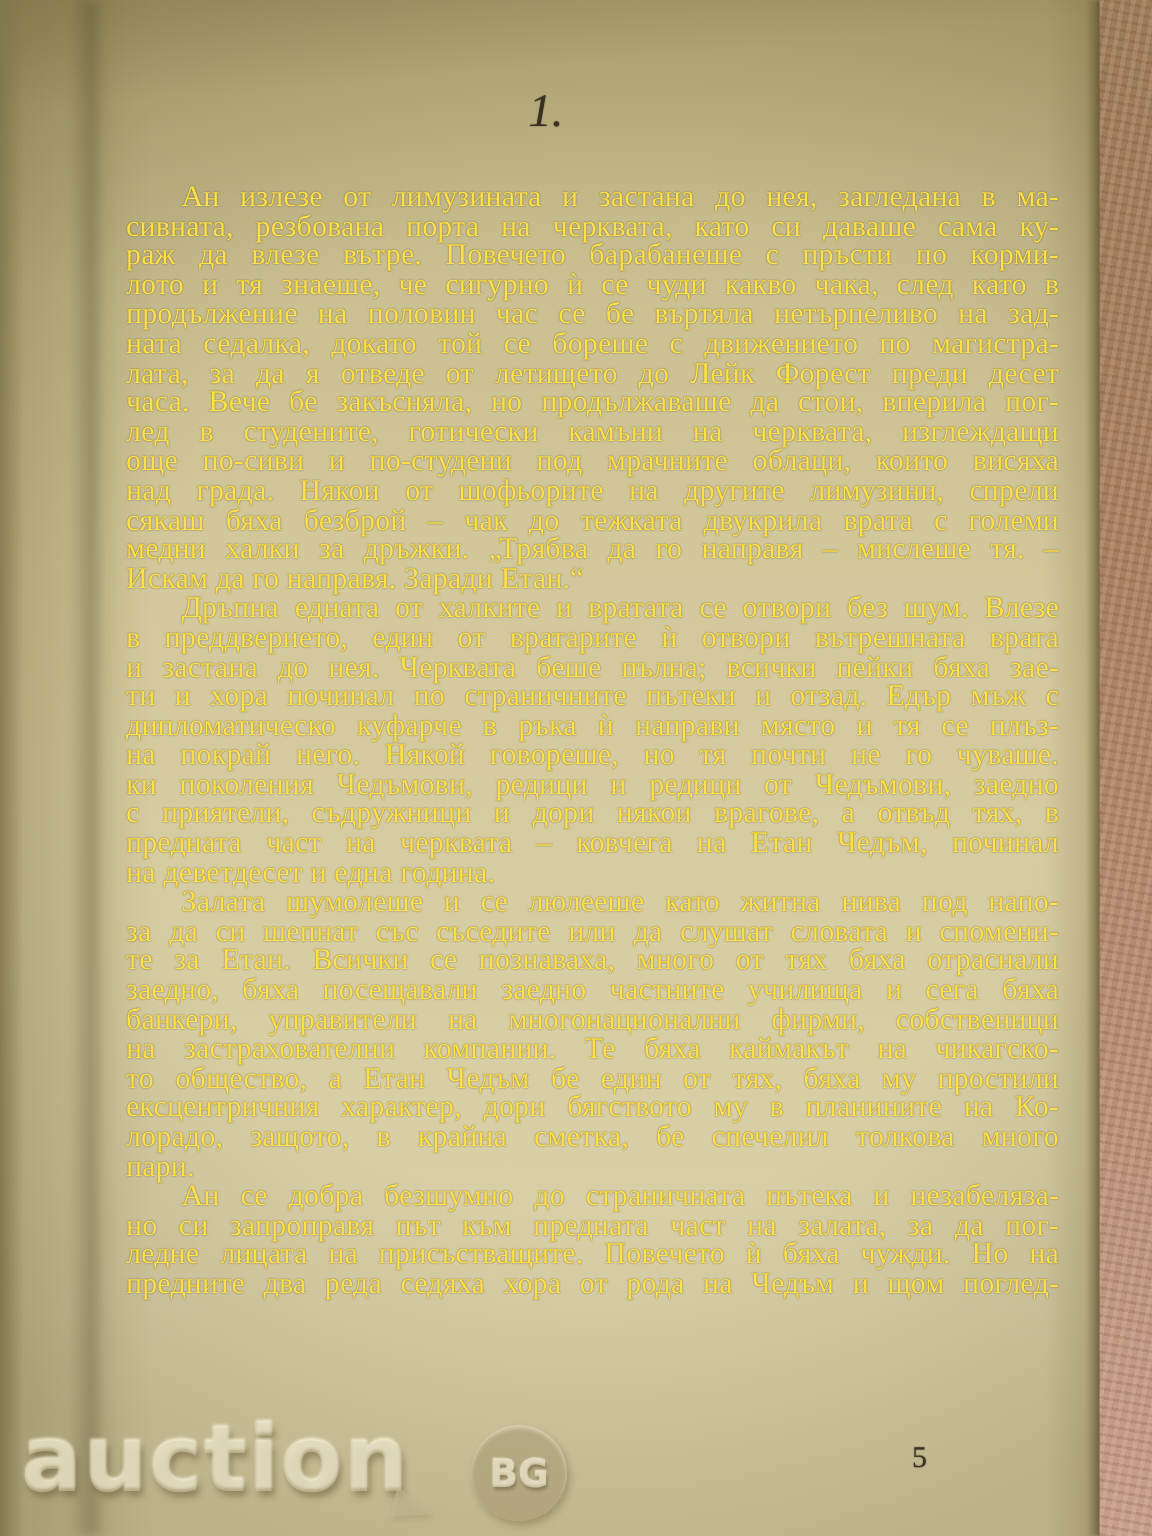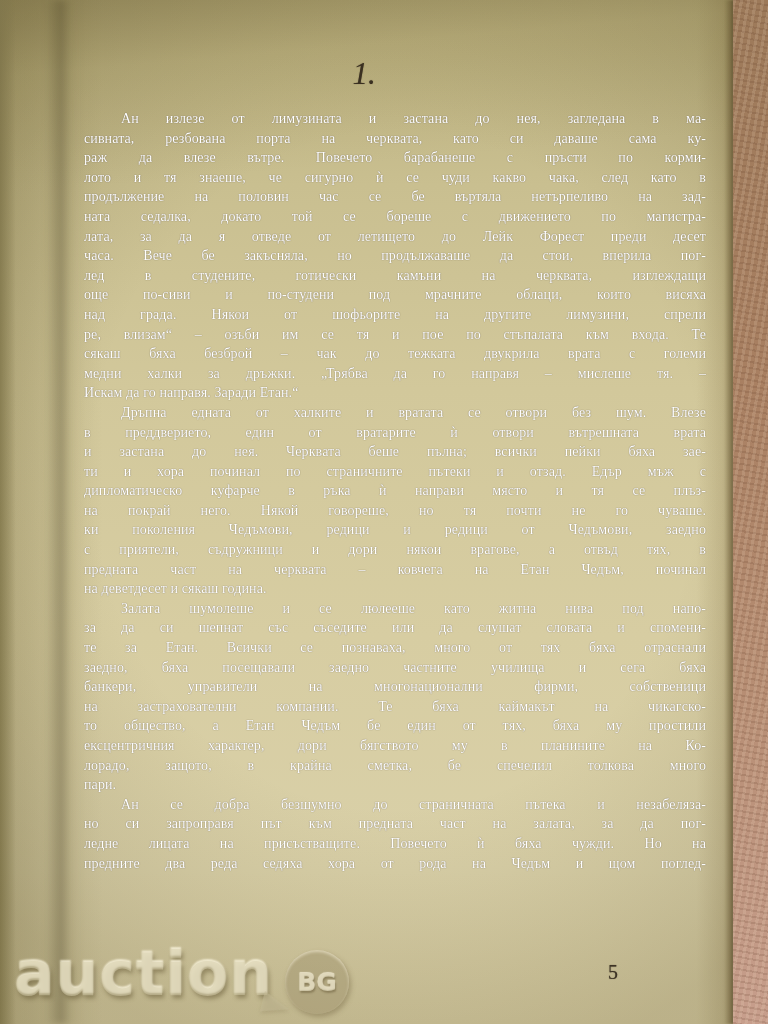--- a/index.html
+++ b/index.html
@@ -41,42 +41,42 @@
       linear-gradient(180deg, #9d7a5a 0%, #a98062 38%, #b78e74 68%, #c79e8c 100%);
   }
   
   .content{position:absolute;left:0;top:0;width:733px;height:1024px;}
   .chapter{
     position:absolute;left:84px;top:56px;width:560px;text-align:center;
     font-style:italic;font-size:31px;color:#3a3021;
     text-shadow:0 0 1px rgba(55,45,30,0.65);
   }
   .body-text{
-    position:absolute;left:84px;top:109px;width:622px;
-    font-size:14px;line-height:19.6px;color:#ffffff;
+    position:absolute;left:84px;top:122px;width:622px;
+    font-size:20px;line-height:19.6px;color:#fde047;
     text-shadow:0 0 1px rgba(48,38,26,0.72);
     letter-spacing:0.1px;
   }
   .line{text-align:justify;text-align-last:justify;height:19.6px;overflow:visible;white-space:nowrap0;}
   .line.first{text-indent:37px;}
   .line.lastshort{text-align-last:left;}
   .page-number{
     position:absolute;left:608px;top:961px;font-size:20px;color:#3d3325;
     text-shadow:0 0 1px rgba(48,38,26,0.7);
   }
   
   .watermark{position:absolute;left:10px;top:942px;width:420px;height:82px;pointer-events:none;}
   .wm-text{
     position:absolute;left:4px;top:2px;
     font-family:"DejaVu Sans", sans-serif;font-weight:bold;font-size:60px;line-height:60px;
     letter-spacing:1px;color:rgba(214,205,172,0.50);
     text-shadow:0 -2px 2px rgba(255,250,228,0.75), 2px 3px 4px rgba(96,83,48,0.48);
   }
   .wm-badge{
-    position:absolute;left:275px;top:8px;width:64px;height:64px;border-radius:50%;
+    position:absolute;left:304px;top:8px;width:64px;height:64px;border-radius:50%;
     background:rgba(146,133,98,0.38);
     box-shadow:inset 0 2px 3px rgba(255,250,228,0.5), 2px 3px 5px rgba(96,83,48,0.35);
     display:flex;align-items:center;justify-content:center;
   }
   .wm-badge-label{
     font-family:"DejaVu Sans", sans-serif;font-weight:bold;font-size:25px;
     color:rgba(222,214,184,0.75);
     text-shadow:0 -1px 1px rgba(255,250,228,0.7), 1px 2px 2px rgba(96,83,48,0.45);
   }
   .wm-play{
@@ -106,36 +106,35 @@
           <div class="line">сивната, резбована порта на черквата, като си даваше сама ку-</div>
           <div class="line">раж да влезе вътре. Повечето барабанеше с пръсти по корми-</div>
           <div class="line">лото и тя знаеше, че сигурно ѝ се чуди какво чака, след като в</div>
           <div class="line">продължение на половин час се бе въртяла нетърпеливо на зад-</div>
           <div class="line">ната седалка, докато той се бореше с движението по магистра-</div>
           <div class="line">лата, за да я отведе от летището до Лейк Форест преди десет</div>
           <div class="line">часа. Вече бе закъсняла, но продължаваше да стои, вперила пог-</div>
           <div class="line">лед в студените, готически камъни на черквата, изглеждащи</div>
           <div class="line">още по-сиви и по-студени под мрачните облаци, които висяха</div>
           <div class="line">над града. Някои от шофьорите на другите лимузини, спрели</div>
-          <div class="line">ре, влизам“ – озъби им се тя и пое по стъпалата към входа. Те</div>
           <div class="line">сякаш бяха безброй – чак до тежката двукрила врата с големи</div>
           <div class="line">медни халки за дръжки. „Трябва да го направя – мислеше тя. –</div>
           <div class="line lastshort">Искам да го направя. Заради Етан.“</div>
         </div>
         <div>
           <div class="line first">Дръпна едната от халките и вратата се отвори без шум. Влезе</div>
           <div class="line">в преддверието, един от вратарите ѝ отвори вътрешната врата</div>
           <div class="line">и застана до нея. Черквата беше пълна; всички пейки бяха зае-</div>
           <div class="line">ти и хора починал по страничните пътеки и отзад. Едър мъж с</div>
           <div class="line">дипломатическо куфарче в ръка ѝ направи място и тя се плъз-</div>
           <div class="line">на покрай него. Някой говореше, но тя почти не го чуваше.</div>
           <div class="line">ки поколения Чедъмови, редици и редици от Чедъмови, заедно</div>
           <div class="line">с приятели, съдружници и дори някои врагове, а отвъд тях, в</div>
           <div class="line">предната част на черквата – ковчега на Етан Чедъм, починал</div>
-          <div class="line lastshort">на деветдесет и сякаш година.</div>
+          <div class="line lastshort">на деветдесет и една година.</div>
         </div>
         <div>
           <div class="line first">Залата шумолеше и се люлееше като житна нива под напо-</div>
           <div class="line">за да си шепнат със съседите или да слушат словата и спомени-</div>
           <div class="line">те за Етан. Всички се познаваха, много от тях бяха отраснали</div>
           <div class="line">заедно, бяха посещавали заедно частните училища и сега бяха</div>
           <div class="line">банкери, управители на многонационални фирми, собственици</div>
           <div class="line">на застрахователни компании. Те бяха каймакът на чикагско-</div>
           <div class="line">то общество, а Етан Чедъм бе един от тях, бяха му простили</div>
           <div class="line">ексцентричния характер, дори бягството му в планините на Ко-</div>

